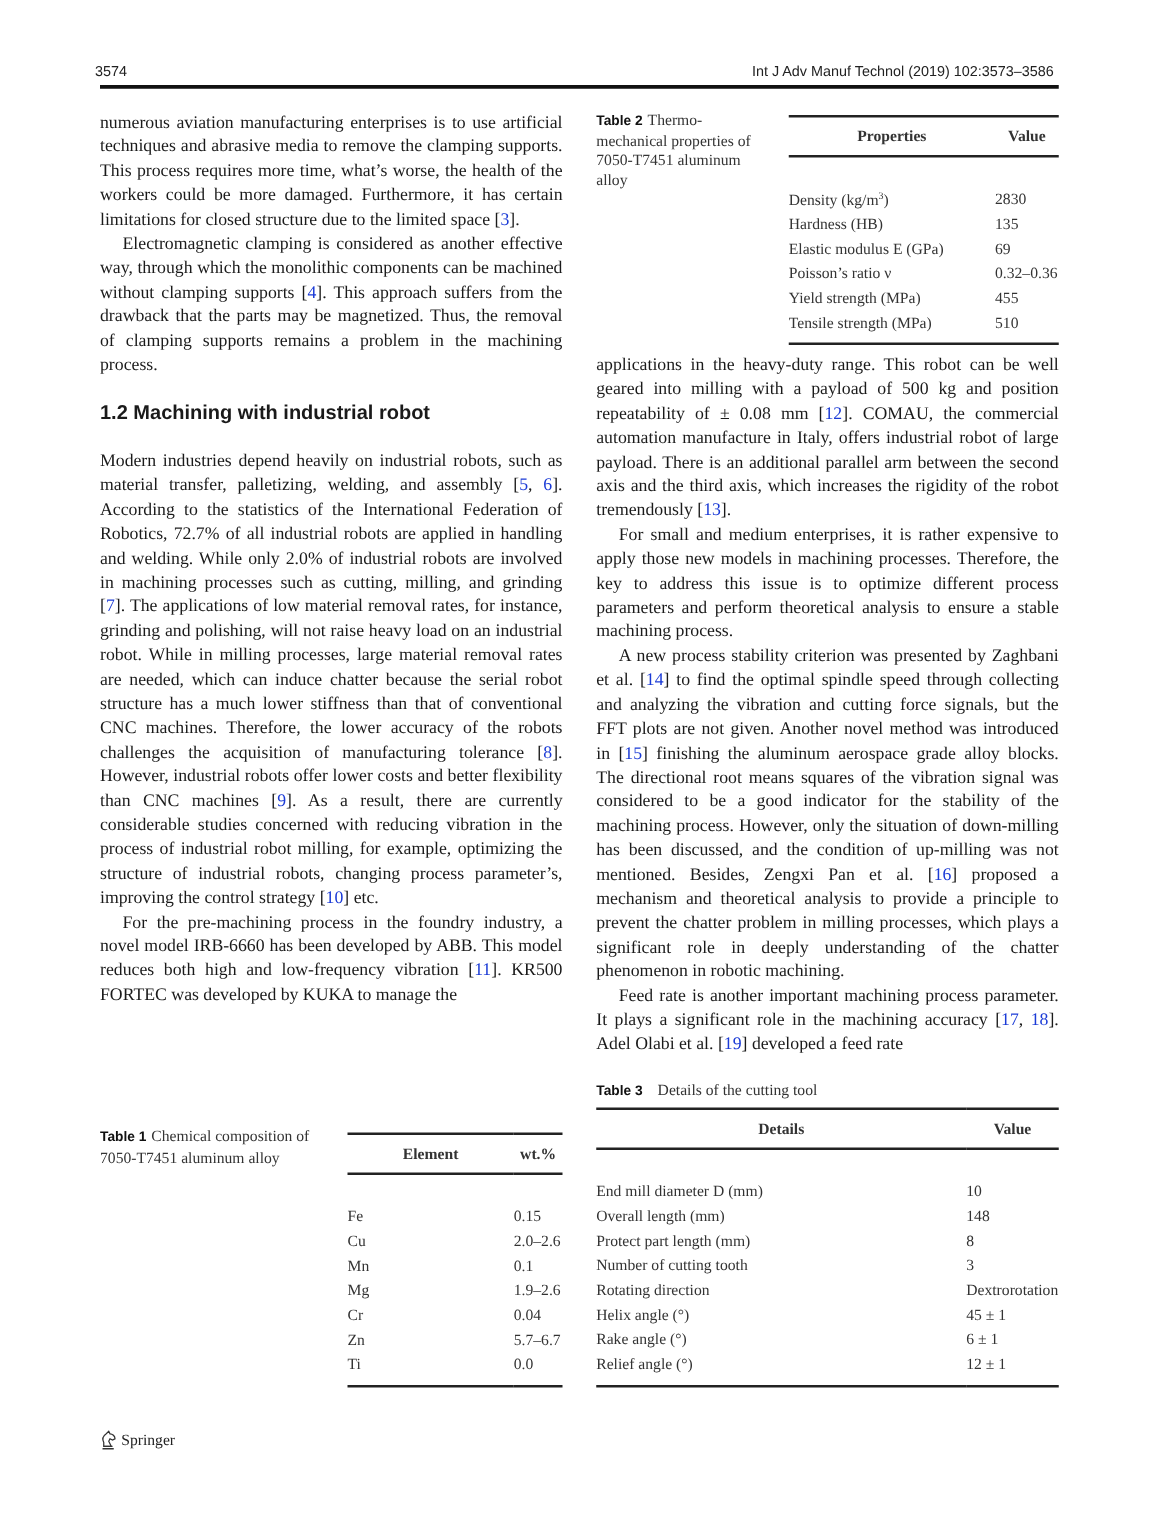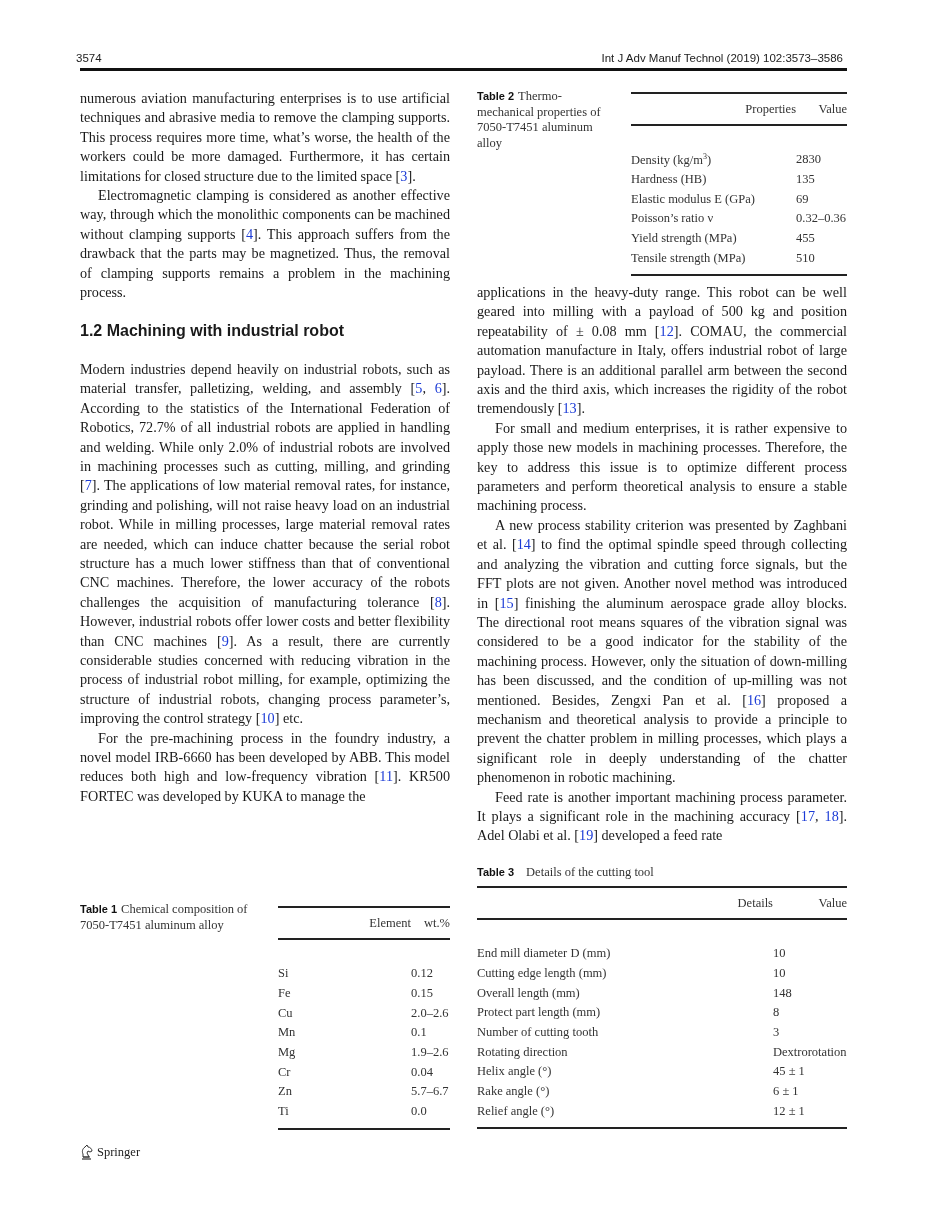--- a/index.html
+++ b/index.html
@@ -17,21 +17,21 @@
 
   .left-col { left: 80px; top: 89px; width: 370px; }
   .heading { font-family: "Liberation Sans", sans-serif; font-weight: bold; font-size: 16px; margin: 19px 0 19px 0; text-align: left; color: #1a1a1a; }
 
   .right-col-a { left: 477px; top: 283px; width: 370px; }
 
   .caption { position: absolute; font-family: "Liberation Serif", serif; font-size: 12.5px; line-height: 15.5px; color: #333; }
   .caption .lbl { font-family: "Liberation Sans", sans-serif; font-weight: bold; font-size: 11px; color: #111; margin-right: 4px; }
 
   table.dt { position: absolute; border-collapse: collapse; font-family: "Liberation Serif", serif; font-size: 12.5px; color: #333; }
-  table.dt th { font-weight: normal; text-align: right; padding: 0; height: 30px; vertical-align: middle; }
+  table.dt th { font-weight: bold; text-align: center; padding: 0; height: 30px; vertical-align: middle; }
   table.dt thead tr { border-top: 2px solid #222; border-bottom: 2px solid #222; }
   table.dt tbody tr:first-child td { padding-top: 24px; }
   table.dt tbody tr:last-child td { padding-bottom: 6px; }
   table.dt td { padding: 0; height: 19.7px; vertical-align: middle; }
   table.dt tbody { border-bottom: 2px solid #222; }
 
   .footer { position: absolute; left: 80px; top: 1144px; font-family: "Liberation Serif", serif; font-size: 12.5px; color: #222; display: flex; align-items: center; gap: 3px; }
   .footer svg { display: block; }
 </style>
 </head>
@@ -101,24 +101,20 @@
 </div>
 <table class="dt" style="left:278px; top:906px; width:172px;">
   <thead>
     <tr>
       <th style="width:133px;">Element</th>
       <th>wt.%</th>
     </tr>
   </thead>
   <tbody>
     <tr>
-        <td>Si</td>
-        <td>0.12</td>
-      </tr>
-    <tr>
         <td>Fe</td>
         <td>0.15</td>
       </tr>
     <tr>
         <td>Cu</td>
         <td>2.0–2.6</td>
       </tr>
     <tr>
         <td>Mn</td>
         <td>0.1</td>
@@ -151,24 +147,20 @@
       <th style="width:296px;">Details</th>
       <th>Value</th>
     </tr>
   </thead>
   <tbody>
     <tr>
         <td>End mill diameter D (mm)</td>
         <td>10</td>
       </tr>
     <tr>
-        <td>Cutting edge length (mm)</td>
-        <td>10</td>
-      </tr>
-    <tr>
         <td>Overall length (mm)</td>
         <td>148</td>
       </tr>
     <tr>
         <td>Protect part length (mm)</td>
         <td>8</td>
       </tr>
     <tr>
         <td>Number of cutting tooth</td>
         <td>3</td>

